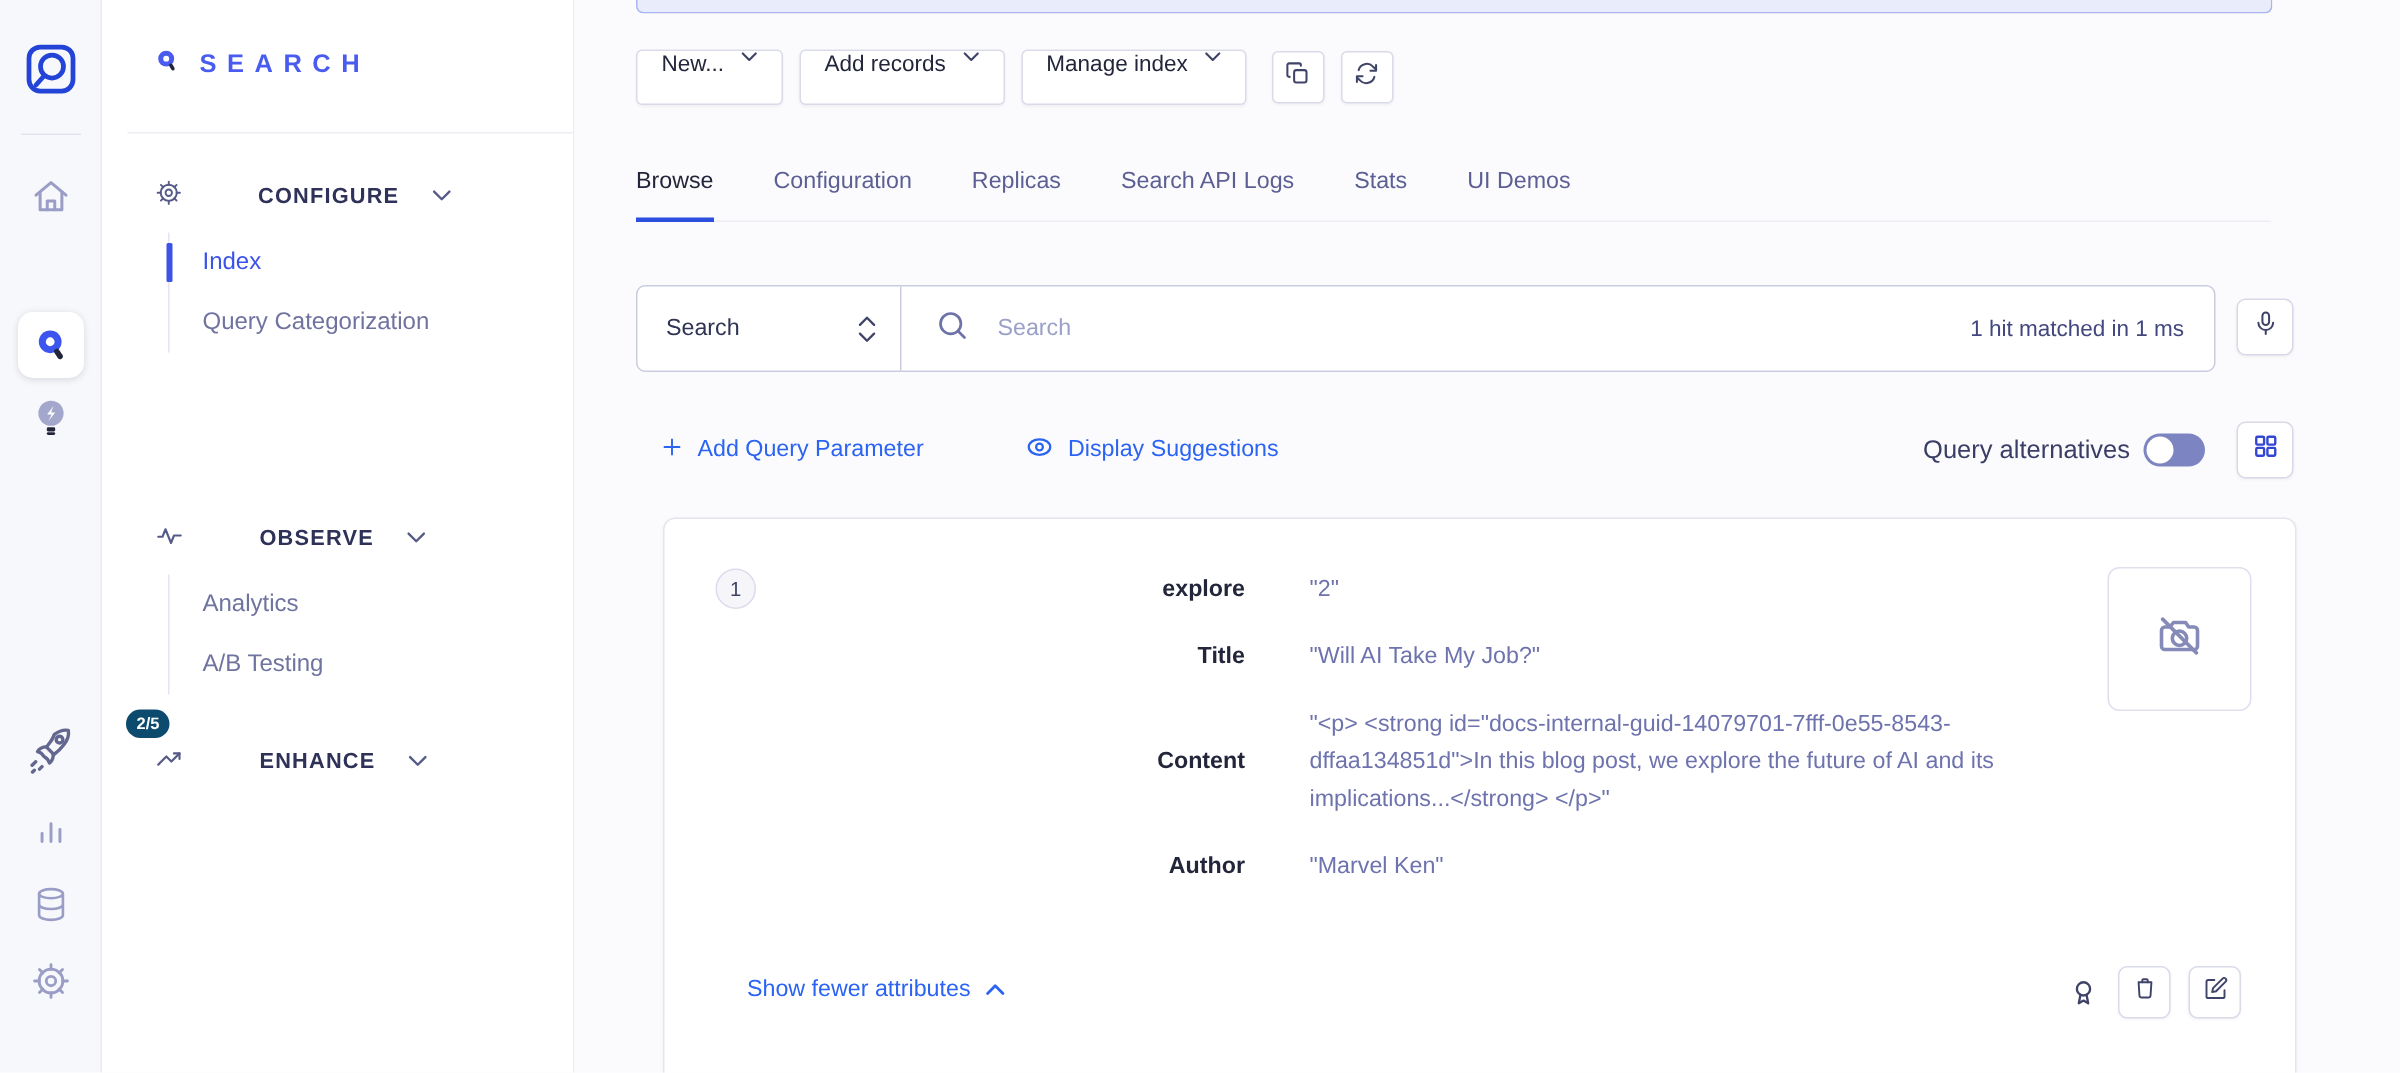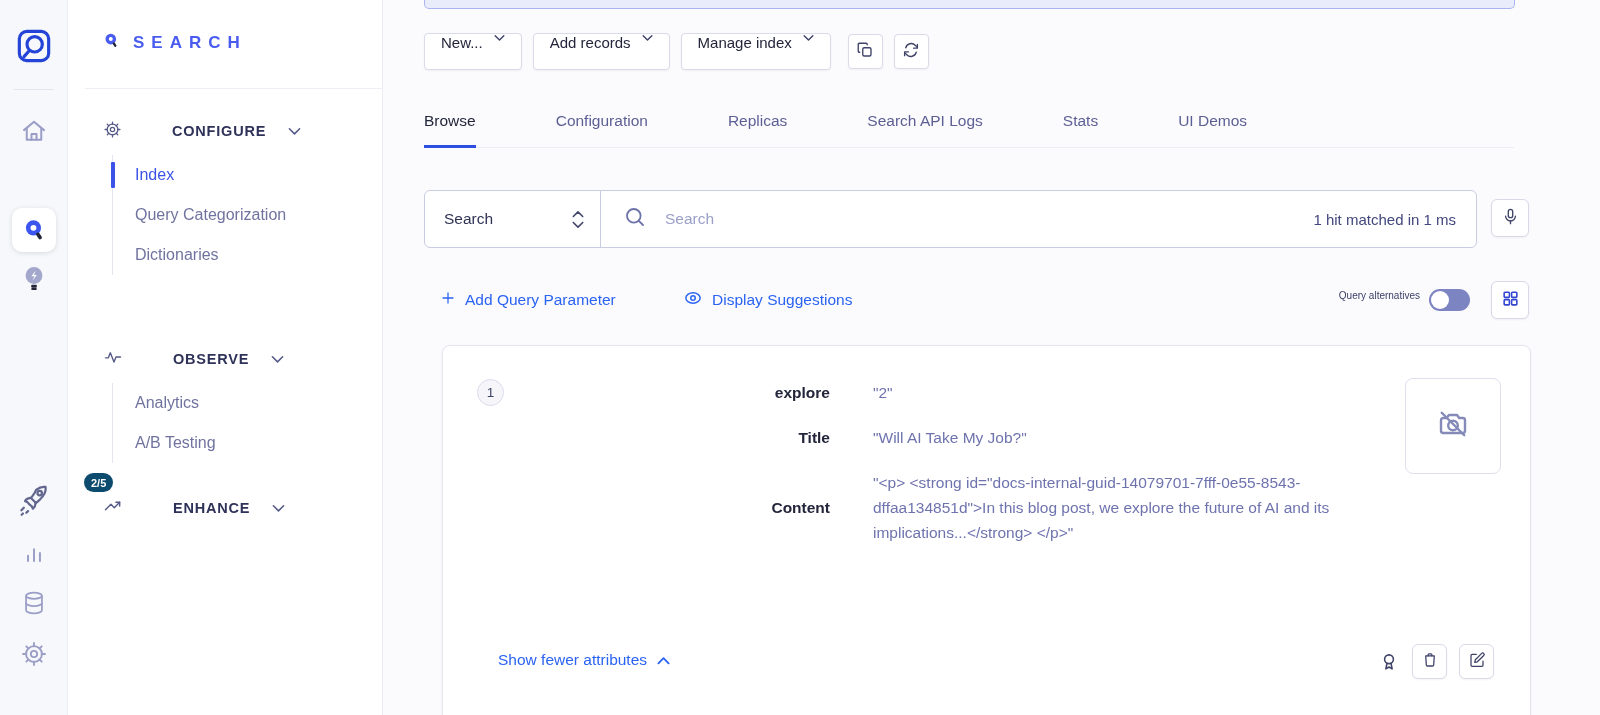--- a/index.html
+++ b/index.html
@@ -41,40 +41,40 @@
   .toolbar { position:absolute; left:41px; top:33px; display:flex; align-items:center; gap:11px; }
   .tbtn { height:37px; padding:0 16px; background:#fff; border:1px solid #d9dbe9; border-radius:4px;
           display:flex; gap:11px; font-size:15px; color:#23263b; cursor:pointer;
           box-shadow:0 1px 2px rgba(35,38,59,.05); }
   .tbtn .chev { color:#3f4368; display:flex; }
   .ibtn { width:35px; height:35px; background:#fff; border:1px solid #d9dbe9; border-radius:4px;
           display:flex; align-items:center; justify-content:center; color:#3f4368; cursor:pointer;
           box-shadow:0 1px 2px rgba(35,38,59,.05); }
   .ibtn.first { margin-left:6px; }
 
-  .tabs { position:absolute; left:41px; top:104px; width:1090px; display:flex; border-bottom:1px solid #ecedf5;gap:40px; }
+  .tabs { position:absolute; left:41px; top:104px; width:1090px; display:flex; border-bottom:1px solid #ecedf5; }
   .tab { margin-right:40px; padding:8px 0 15px 0; font-size:15.5px; color:#5c5f94; cursor:pointer; border-bottom:3px solid transparent; margin-bottom:-1px; }
   .tab.active { color:#23263b; border-bottom-color:#2c4fe0; }
 
   .searchbar { position:absolute; left:41px; top:190px; width:1053px; height:58px; background:#fff;
                border:1px solid #c9cce1; border-radius:6px; display:flex; align-items:stretch; }
   .engine-sel { width:176px; border-right:1px solid #c9cce1; display:flex; align-items:center; padding:0 16px 0 19px;
                 font-size:15.5px; color:#2f3354; cursor:pointer; }
   .sel-chevs { margin-left:auto; display:flex; flex-direction:column; gap:3px; color:#3f4368; }
   .sbody { flex:1; display:flex; align-items:center; padding-left:22px; }
   .sbody svg { color:#6d72a8; flex:0 0 auto; }
   .sbody input { flex:1; border:none; outline:none; background:transparent; margin-left:18px; font-size:15.5px; color:#2f3354; font-family:inherit; }
   .sbody input::placeholder { color:#9ba0c8; }
   .hit-stats { font-size:15px; color:#42477e; padding-right:20px; white-space:nowrap; align-self:center; }
   .micbtn { position:absolute; left:1108px; top:199px; width:38px; height:38px; background:#fff; border:1px solid #d7d9e8;
             border-radius:6px; display:flex; align-items:center; justify-content:center; color:#3f4368; cursor:pointer;
             box-shadow:0 1px 2px rgba(35,38,59,.05); }
 
   .linkrow-item { position:absolute; top:288px; display:flex; align-items:center; gap:9px; color:#2b63f2; font-size:15.5px; cursor:pointer; height:24px; }
-  .qa-label { position:absolute; top:290px; right:180px; font-size:10px; color:#3a3e66;text-align:right; }
+  .qa-label { position:absolute; top:290px; right:180px; font-size:17px; color:#3a3e66;text-align:right; }
   .toggle { position:absolute; left:1046px; top:289px; width:41px; height:22px; background:#7d84c2; border-radius:11px; cursor:pointer; }
   .toggle .knob { position:absolute; left:2px; top:2px; width:18px; height:18px; background:#fff; border-radius:50%; }
   .gridbtn { position:absolute; left:1108px; top:281px; width:38px; height:38px; background:#fff; border:1px solid #d7d9e8;
              border-radius:6px; display:flex; align-items:center; justify-content:center; color:#3346d3; cursor:pointer;
              box-shadow:0 1px 2px rgba(35,38,59,.05); }
 
   
   .card { position:absolute; left:59px; top:345px; width:1089px; height:380px; background:#fff;
           border:1px solid #e4e5ef; border-radius:8px; box-shadow:0 1px 3px rgba(35,38,59,.04); }
   .rank { position:absolute; left:34px; top:33px; width:27px; height:27px; border:1px solid #dadcec; border-radius:50%;
@@ -191,21 +191,20 @@
         <span class="sec-label">CONFIGURE</span>
         <span class="sec-chev">
           <svg width="13" height="9" viewBox="0 0 14 9" fill="none" stroke="currentColor" stroke-width="1.7" stroke-linecap="round" stroke-linejoin="round">
               <path d="M1.5 1.5 7 7l5.5-5.5"></path>
             </svg>
         </span>
       </div>
       <div class="side-items">
         <div class="side-item active">Index</div>
         <div class="side-item">Query Categorization</div>
-        <div class="side-item">Dictionaries</div>
       </div>
     </div>
 
     <div class="side-section" style="top:345px;">
       <div class="sec-head">
         <span>
           <svg width="20" height="20" viewBox="0 0 24 24" fill="none" stroke="currentColor" stroke-width="1.7" stroke-linecap="round" stroke-linejoin="round">
             <path d="M3 13h3.4l2.4-6 4.4 11 2.4-6H21"></path>
           </svg>
         </span>
@@ -371,20 +370,24 @@
           <div class="fval">"2"</div>
         </div>
         <div class="frow">
           <div class="fname">Title</div>
           <div class="fval">"Will AI Take My Job?"</div>
         </div>
         <div class="frow">
           <div class="fname">Content</div>
           <div class="fval">"&lt;p&gt; &lt;strong id="docs-internal-guid-14079701-7fff-0e55-8543-dffaa134851d"&gt;In this blog post, we explore the future of AI and its implications...&lt;/strong&gt; &lt;/p&gt;"</div>
         </div>
+        <div class="frow">
+          <div class="fname">Author</div>
+          <div class="fval">"Marvel Ken"</div>
+        </div>
       </div>
 
       <div class="imgbox">
         <span>
           <svg width="36" height="36" viewBox="0 0 24 24" fill="none" stroke="currentColor" stroke-width="1.6" stroke-linecap="round" stroke-linejoin="round">
             <path d="M4 16.5v-7A1.5 1.5 0 0 1 5.5 8h2.2l1.6-2h5.4l1.4 2h2.4A1.5 1.5 0 0 1 20 9.5v7a1.5 1.5 0 0 1-1.5 1.5h-13A1.5 1.5 0 0 1 4 16.5z"></path>
             <circle cx="12" cy="13" r="3.2"></circle>
             <path d="M4.5 4.5l15 15"></path>
           </svg>
         </span>

